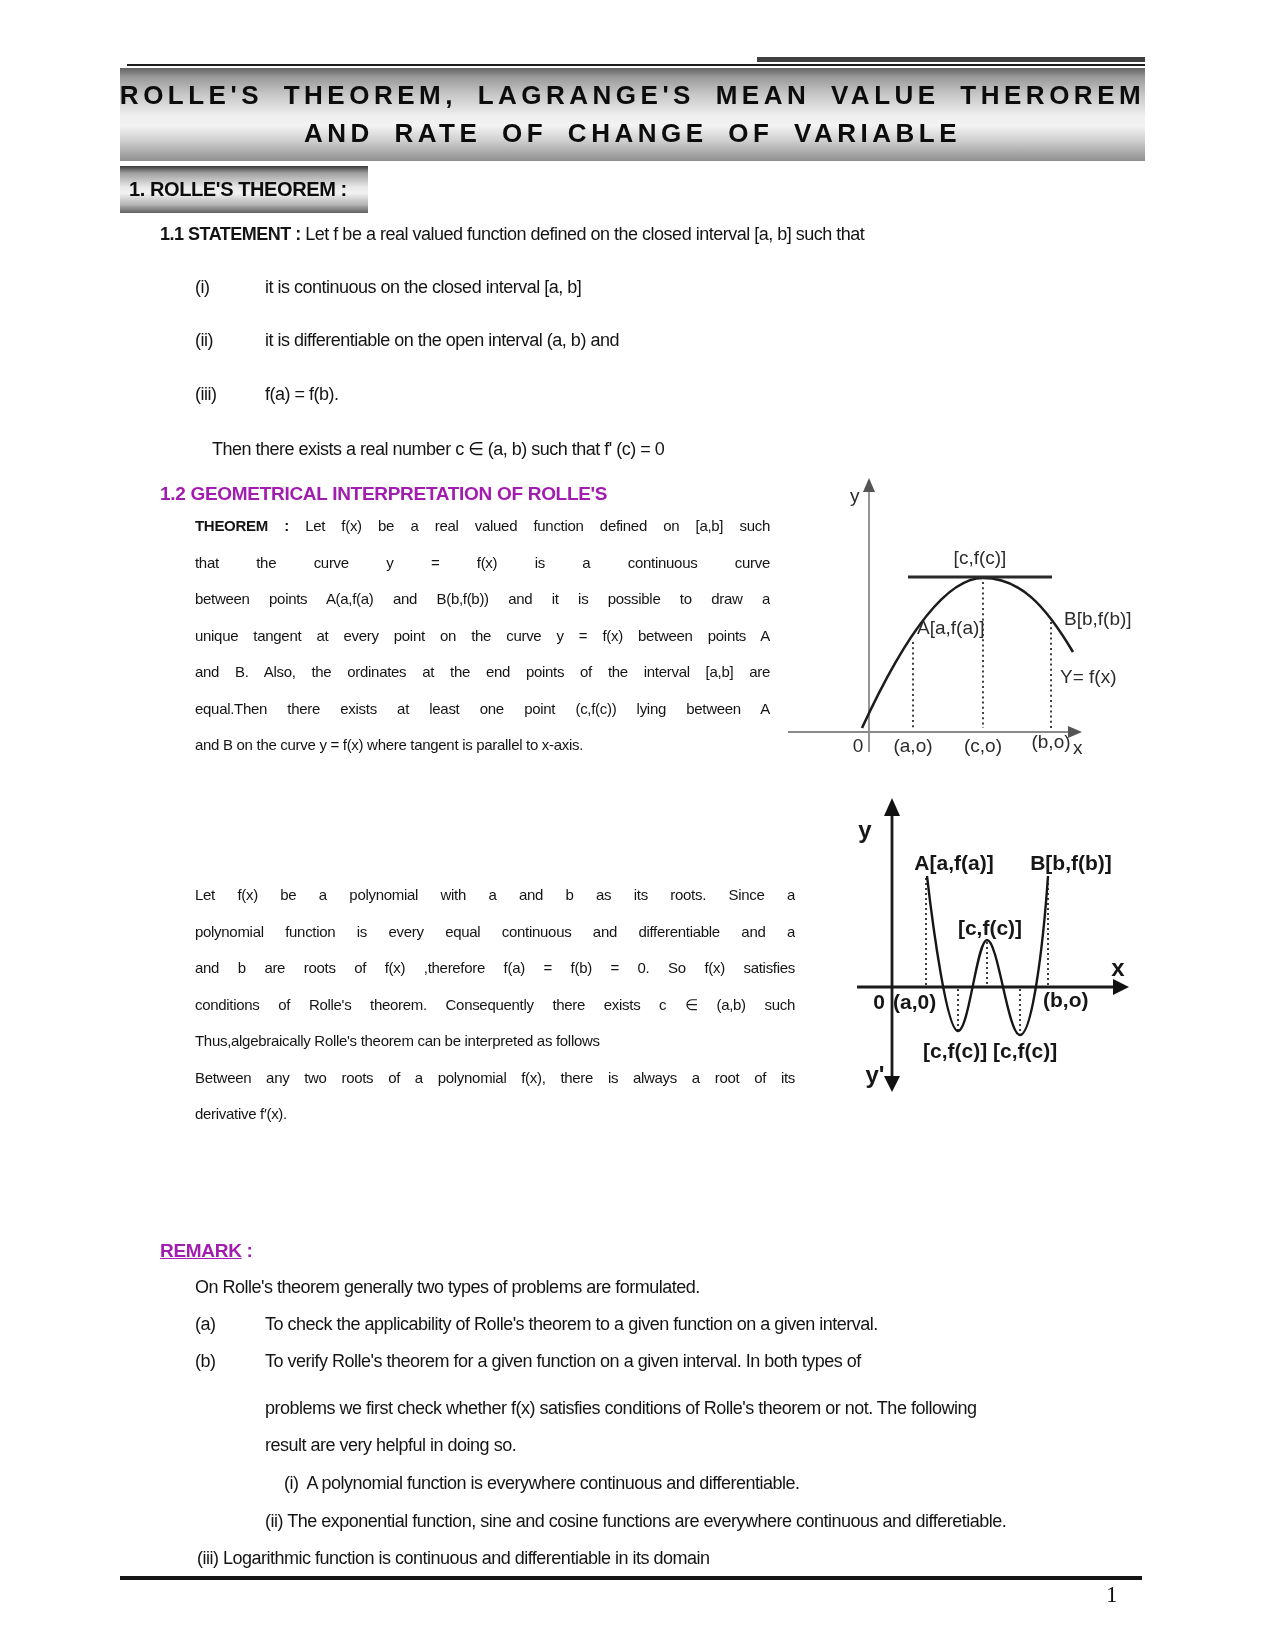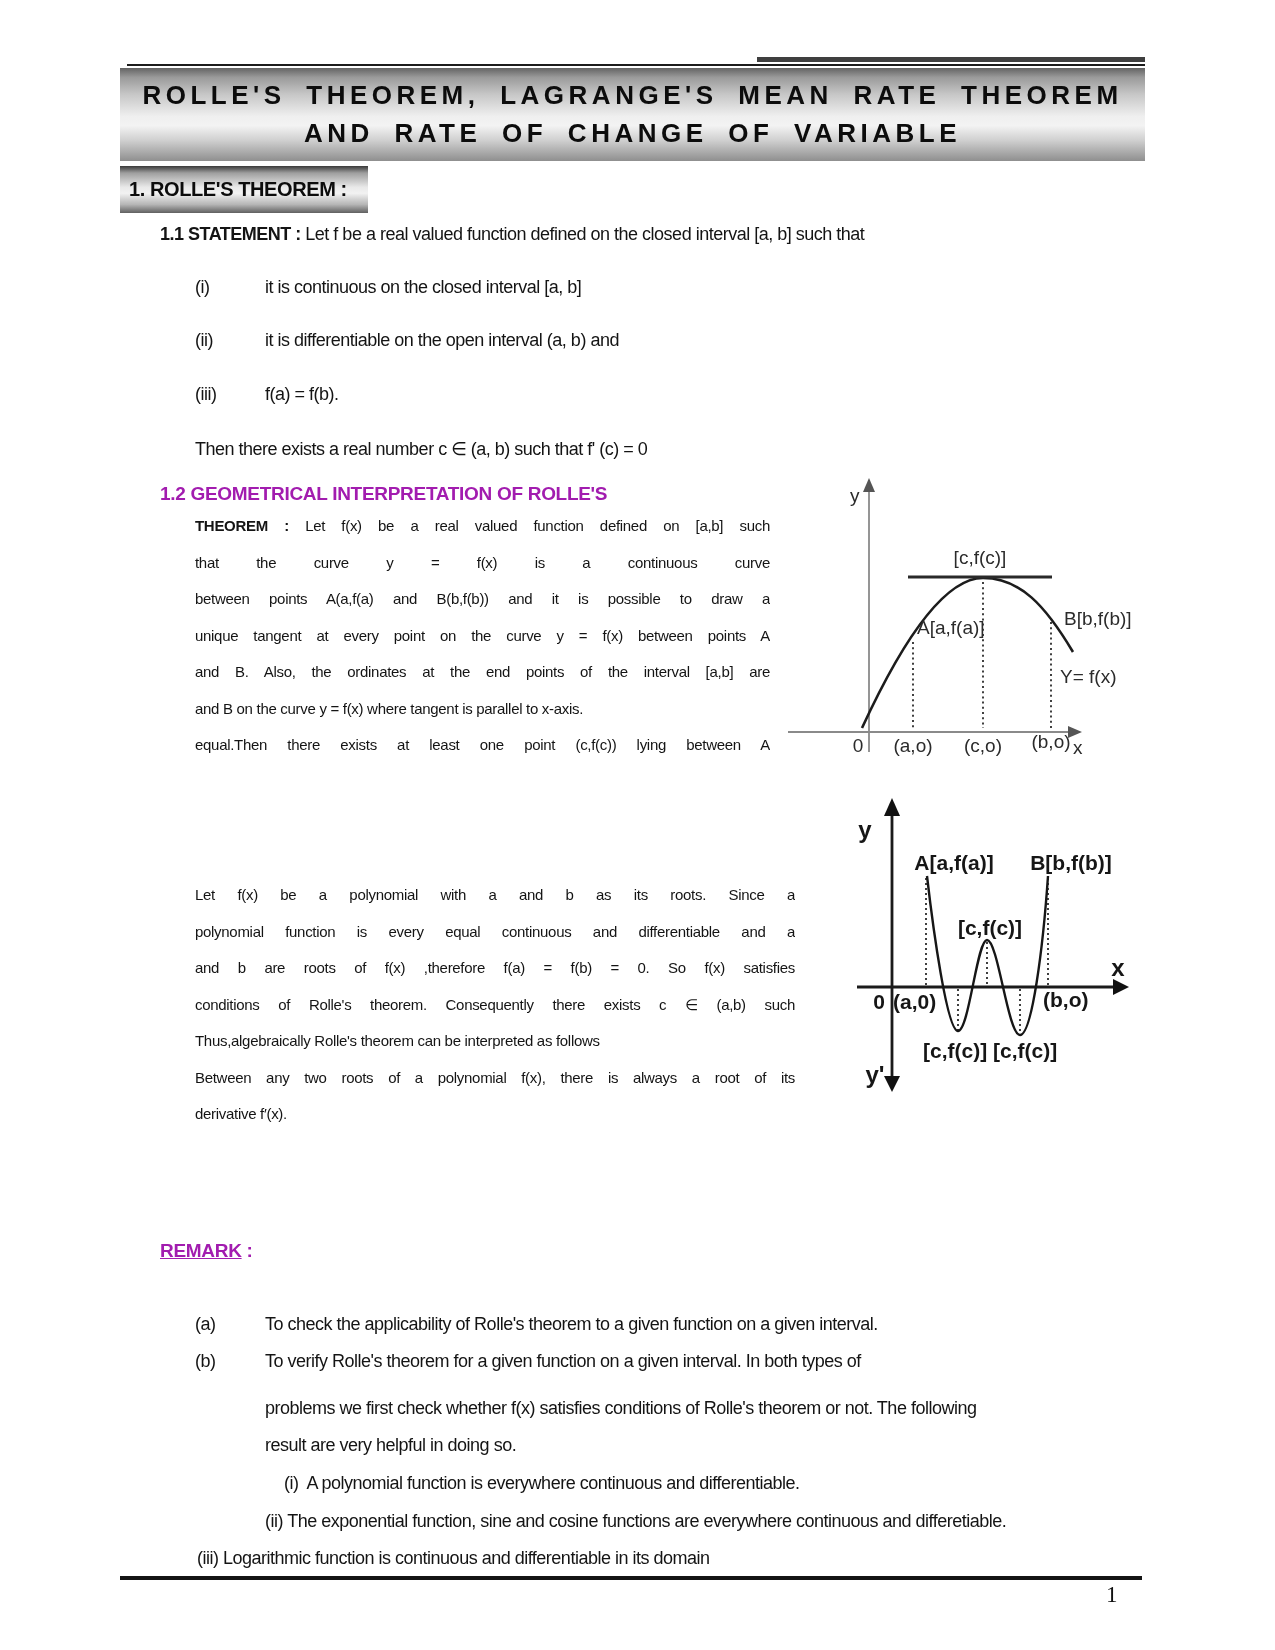--- a/index.html
+++ b/index.html
@@ -36,46 +36,46 @@
 </style>
 </head>
 <body>
 
 <div class="page">
 
   <div class="toprule-short"></div>
   <div class="toprule-long"></div>
 
   <div class="banner">
-    <div class="banner-line">ROLLE'S THEOREM, LAGRANGE'S MEAN RATE THEOREM</div>
+    <div class="banner-line">ROLLE'S THEOREM, LAGRANGE'S MEAN VALUE THEROREM</div>
     <div class="banner-line">AND RATE OF CHANGE OF VARIABLE</div>
   </div>
 
   <div class="section-chip">
     <span>1. ROLLE'S THEOREM :</span>
   </div>
 
   <div class="line" style="left:160px;top:224px;"><span class="bold">1.1 STATEMENT : </span><span>Let f be a real valued function defined on the closed interval [a, b] such that</span></div>
 
   <div class="line" style="left:195px;top:277px;"><span class="marker">(i)</span><span>it is continuous on the closed interval [a, b]</span></div>
   <div class="line" style="left:195px;top:330px;"><span class="marker">(ii)</span><span>it is differentiable on the open interval (a, b) and</span></div>
   <div class="line" style="left:195px;top:384px;"><span class="marker">(iii)</span><span>f(a) = f(b).</span></div>
 
-  <div class="line" style="left:195px;top:438px;text-align:center;">Then there exists a real number c ∈ (a, b) such that f' (c) = 0</div>
+  <div class="line" style="left:212px;top:438px;text-align:center;">Then there exists a real number c ∈ (a, b) such that f' (c) = 0</div>
 
   <div class="heading" style="left:160px;top:483px;">1.2 GEOMETRICAL INTERPRETATION OF ROLLE'S</div>
 
   <div class="jp" style="left:195px;top:508px;width:575px;">
     <div class="jl"><span class="bold">THEOREM : </span><span>Let f(x) be a real valued function defined on [a,b] such</span></div>
     <div class="jl">that the curve y = f(x) is a continuous curve</div>
     <div class="jl">between points A(a,f(a) and B(b,f(b)) and it is possible to draw a</div>
     <div class="jl">unique tangent at every point on the curve y = f(x) between points A</div>
     <div class="jl">and B. Also, the ordinates at the end points of the interval [a,b] are</div>
+    <div class="jl">equal.Then there exists at least one point (c,f(c)) lying between A</div>
     <div class="jl last">and B on the curve y = f(x) where tangent is parallel to x-axis.</div>
-    <div class="jl">equal.Then there exists at least one point (c,f(c)) lying between A</div>
   </div>
 
   <div class="abs" style="left:780px;top:470px;width:365px;height:305px;">
     <svg width="365" height="305" viewBox="0 0 365 305">
 
       <line x1="89" y1="18" x2="89" y2="282" stroke="#8a8a8a" stroke-width="1.8"></line>
       <polygon points="89,8 83,22 95,22" fill="#555"></polygon>
       <line x1="8" y1="262" x2="292" y2="262" stroke="#8a8a8a" stroke-width="1.8"></line>
       <polygon points="302,262 288,256 288,268" fill="#555"></polygon>
 
@@ -136,20 +136,21 @@
       <text x="236" y="92" font-size="21" font-weight="bold" fill="#161616" text-anchor="middle">B[b,f(b)]</text>
       <text x="155" y="157" font-size="21" font-weight="bold" fill="#161616" text-anchor="middle">[c,f(c)]</text>
       <text x="58" y="231" font-size="21" font-weight="bold" fill="#161616">(a,0)</text>
       <text x="208" y="229" font-size="21" font-weight="bold" fill="#161616">(b,o)</text>
       <text x="88" y="280" font-size="21" font-weight="bold" fill="#161616">[c,f(c)] [c,f(c)]</text>
     </svg>
   </div>
 
   <div class="heading" style="left:160px;top:1240px;"><span class="remark-head">REMARK</span><span> :</span></div>
 
+  <div class="line" style="left:195px;top:1277px;">On Rolle's theorem generally two types of problems are formulated.</div>
 
   <div class="line" style="left:195px;top:1314px;"><span class="marker">(a)</span><span>To check the applicability of Rolle's theorem to a given function on a given interval.</span></div>
   <div class="line" style="left:265px;top:1398px;">problems we first check whether f(x) satisfies conditions of Rolle's theorem or not. The following</div>
   <div class="line" style="left:195px;top:1351px;"><span class="marker">(b)</span><span>To verify Rolle's theorem for a given function on a given interval. In both types of</span></div>
   <div class="line" style="left:265px;top:1435px;">result are very helpful in doing so.</div>
   <div class="line" style="left:265px;top:1473px;margin-left:19px;">(i)  A polynomial function is everywhere continuous and differentiable.</div>
   <div class="line" style="left:265px;top:1511px;">(ii) The exponential function, sine and cosine functions are everywhere continuous and differetiable.</div>
   <div class="line" style="left:197px;top:1548px;">(iii) Logarithmic function is continuous and differentiable in its domain</div>
 
   <div class="botrule"></div>

